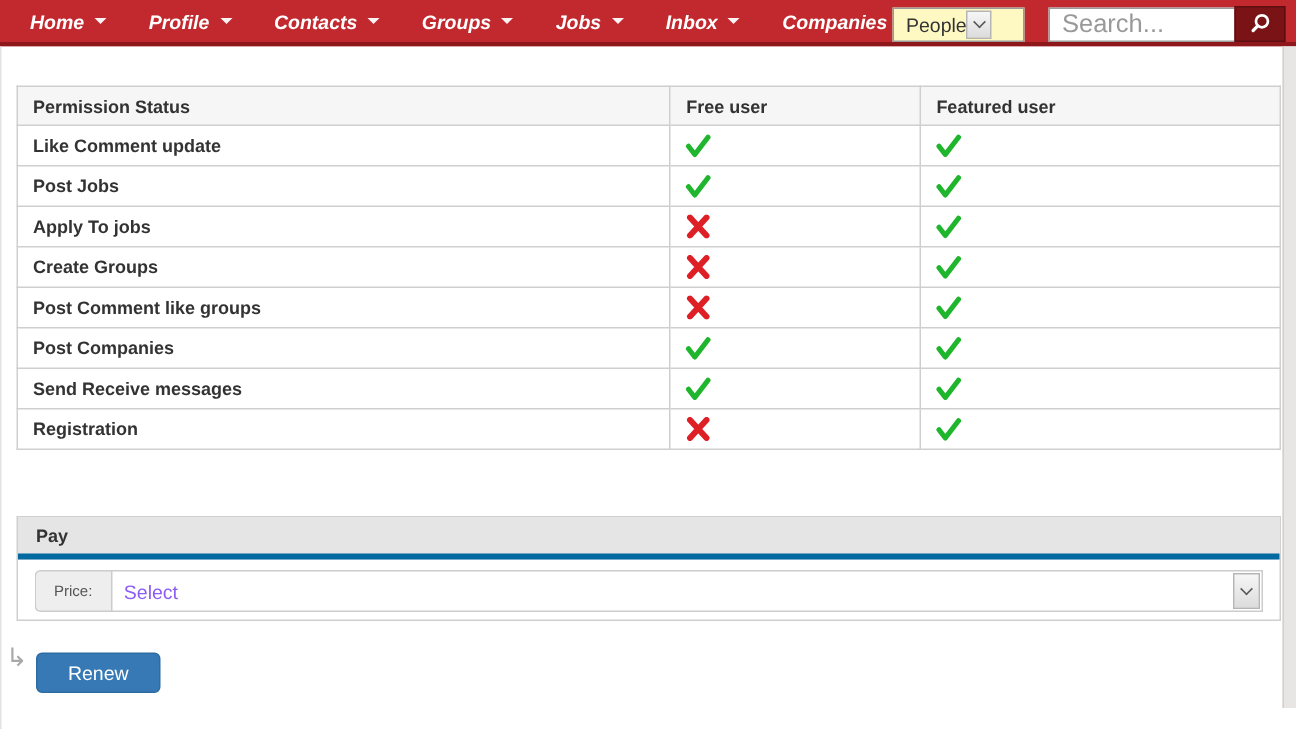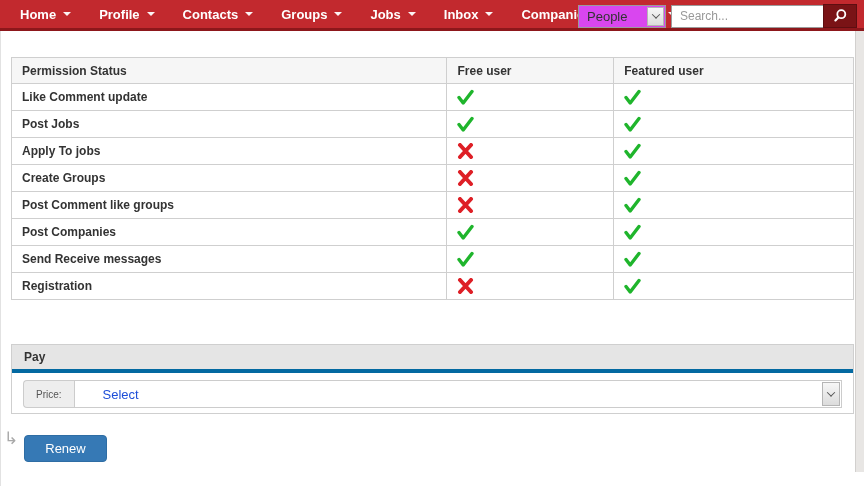--- a/index.html
+++ b/index.html
@@ -5,34 +5,34 @@
   * { margin:0; padding:0; box-sizing:border-box; }
   html,body { width:864px; height:486px; overflow:hidden; background:#fff;
     font-family:"Liberation Sans", sans-serif; }
   .page { position:relative; width:864px; height:486px; }
 
   
   .navbar { position:absolute; top:0; left:0; width:864px; height:31px;
     background:#c2292e; border-bottom:3px solid #8d171b; }
   .nav-items { list-style:none; display:flex; align-items:center; height:28px; padding-left:10px; }
   .nav-item { color:#ffffff; font-size:13px; font-weight:700; padding:0 10px; margin-right:8px;
-    display:flex; align-items:center; cursor:pointer; white-space:nowrap; }
+    display:flex; align-items:center; cursor:pointer; white-space:nowrap;font-style:italic; }
   .caret { display:inline-block; width:0; height:0; margin-left:7px;
     border-left:4px solid transparent; border-right:4px solid transparent;
     border-top:4px solid rgba(255,255,255,.95); }
   .nav-search { position:absolute; top:4px; right:7px; display:flex; align-items:center; height:24px; }
-  .cat-select { width:88px; height:23px; background:#d946ef; border:1px solid #9b9b9b;
-    display:flex; align-items:center; justify-content:space-between; margin-right:5px; }
+  .cat-select { width:88px; height:23px; background:#fef9c3; border:1px solid #9b9b9b;
+    display:flex; align-items:center; margin-right:16px; }
   .cat-select .sel-text { font-size:13px; color:#333; padding-left:8px; }
   .sel-btn { width:17px; height:19px; margin-right:1px; background:linear-gradient(#f6f6f6,#dcdcdc);
     border:1px solid #b5b5b5; display:flex; align-items:center; justify-content:center; }
   .chev { width:6px; height:6px; border-right:1px solid #555; border-bottom:1px solid #555;
     transform:rotate(45deg) translate(-1px,-1px); }
-  .search-input { width:152px; height:23px; border:1px solid #9b9b9b; border-right:none;
-    font-size:12px; padding:0 8px; color:#333; outline:none; font-family:"Liberation Sans",sans-serif; }
+  .search-input { width:124px; height:23px; border:1px solid #9b9b9b; border-right:none;
+    font-size:17px; padding:0 8px; color:#333; outline:none; font-family:"Liberation Sans",sans-serif; }
   .search-input::placeholder { color:#999; }
   .search-btn { width:34px; height:24px; background:#7a1316; border:1px solid #5e0e11;
     display:flex; align-items:center; justify-content:center; cursor:pointer; }
 
   
   .content { position:absolute; top:31px; left:0; width:864px; height:455px; background:#fff;
     border-left:1px solid #e2e2e2; }
   .right-strip { position:absolute; top:31px; right:0; width:9px; height:441px;
     background:#e8e6e4; border-left:1px solid #d2d0ce; }
 
@@ -51,21 +51,21 @@
     border:1px solid #cfcfcf; background:#fff; }
   .pay-heading { background:#e5e5e5; border-bottom:4px solid #0369a1;
     font-size:12px; font-weight:700; color:#333; padding:5px 12px; }
   .pay-body { padding:7px 11px 5px 11px; }
   .price-group { display:flex; width:100%; height:28px; }
   .price-addon { background:#eeeeee; border:1px solid #ccc; border-right:none;
     border-radius:4px 0 0 4px; color:#555; font-size:10px; display:flex; align-items:center;
     padding:0 12px; }
   .price-select { flex:1; border:1px solid #ccc; background:#fff; display:flex;
     align-items:center; justify-content:space-between; cursor:pointer; }
-  .price-select .sel-text { font-size:13px; color:#1d4ed8; padding-left:28px; }
+  .price-select .sel-text { font-size:13px; color:#8b5cf6; padding-left:8px; }
   .price-select .sel-btn { width:18px; height:24px; margin-right:1px; }
   .notice { margin-top:9px; color:#ff0000; font-weight:700; font-size:13px; }
 
   
   .renew-row { position:absolute; top:400px; left:3px; display:flex; align-items:flex-start; }
   .arrow-icon { color:#a9a9a9; font-size:17px; line-height:16px; margin:0 4px 0 0;
     text-shadow:0 1px 0 #fff; }
   .renew-btn { margin-left:2px; margin-top:4px; background:#3679b5; border:1px solid #2e6da4;
     border-radius:4px; color:#fff; font-size:13px; font-family:"Liberation Sans",sans-serif;
     padding:5px 20px; cursor:pointer; }

